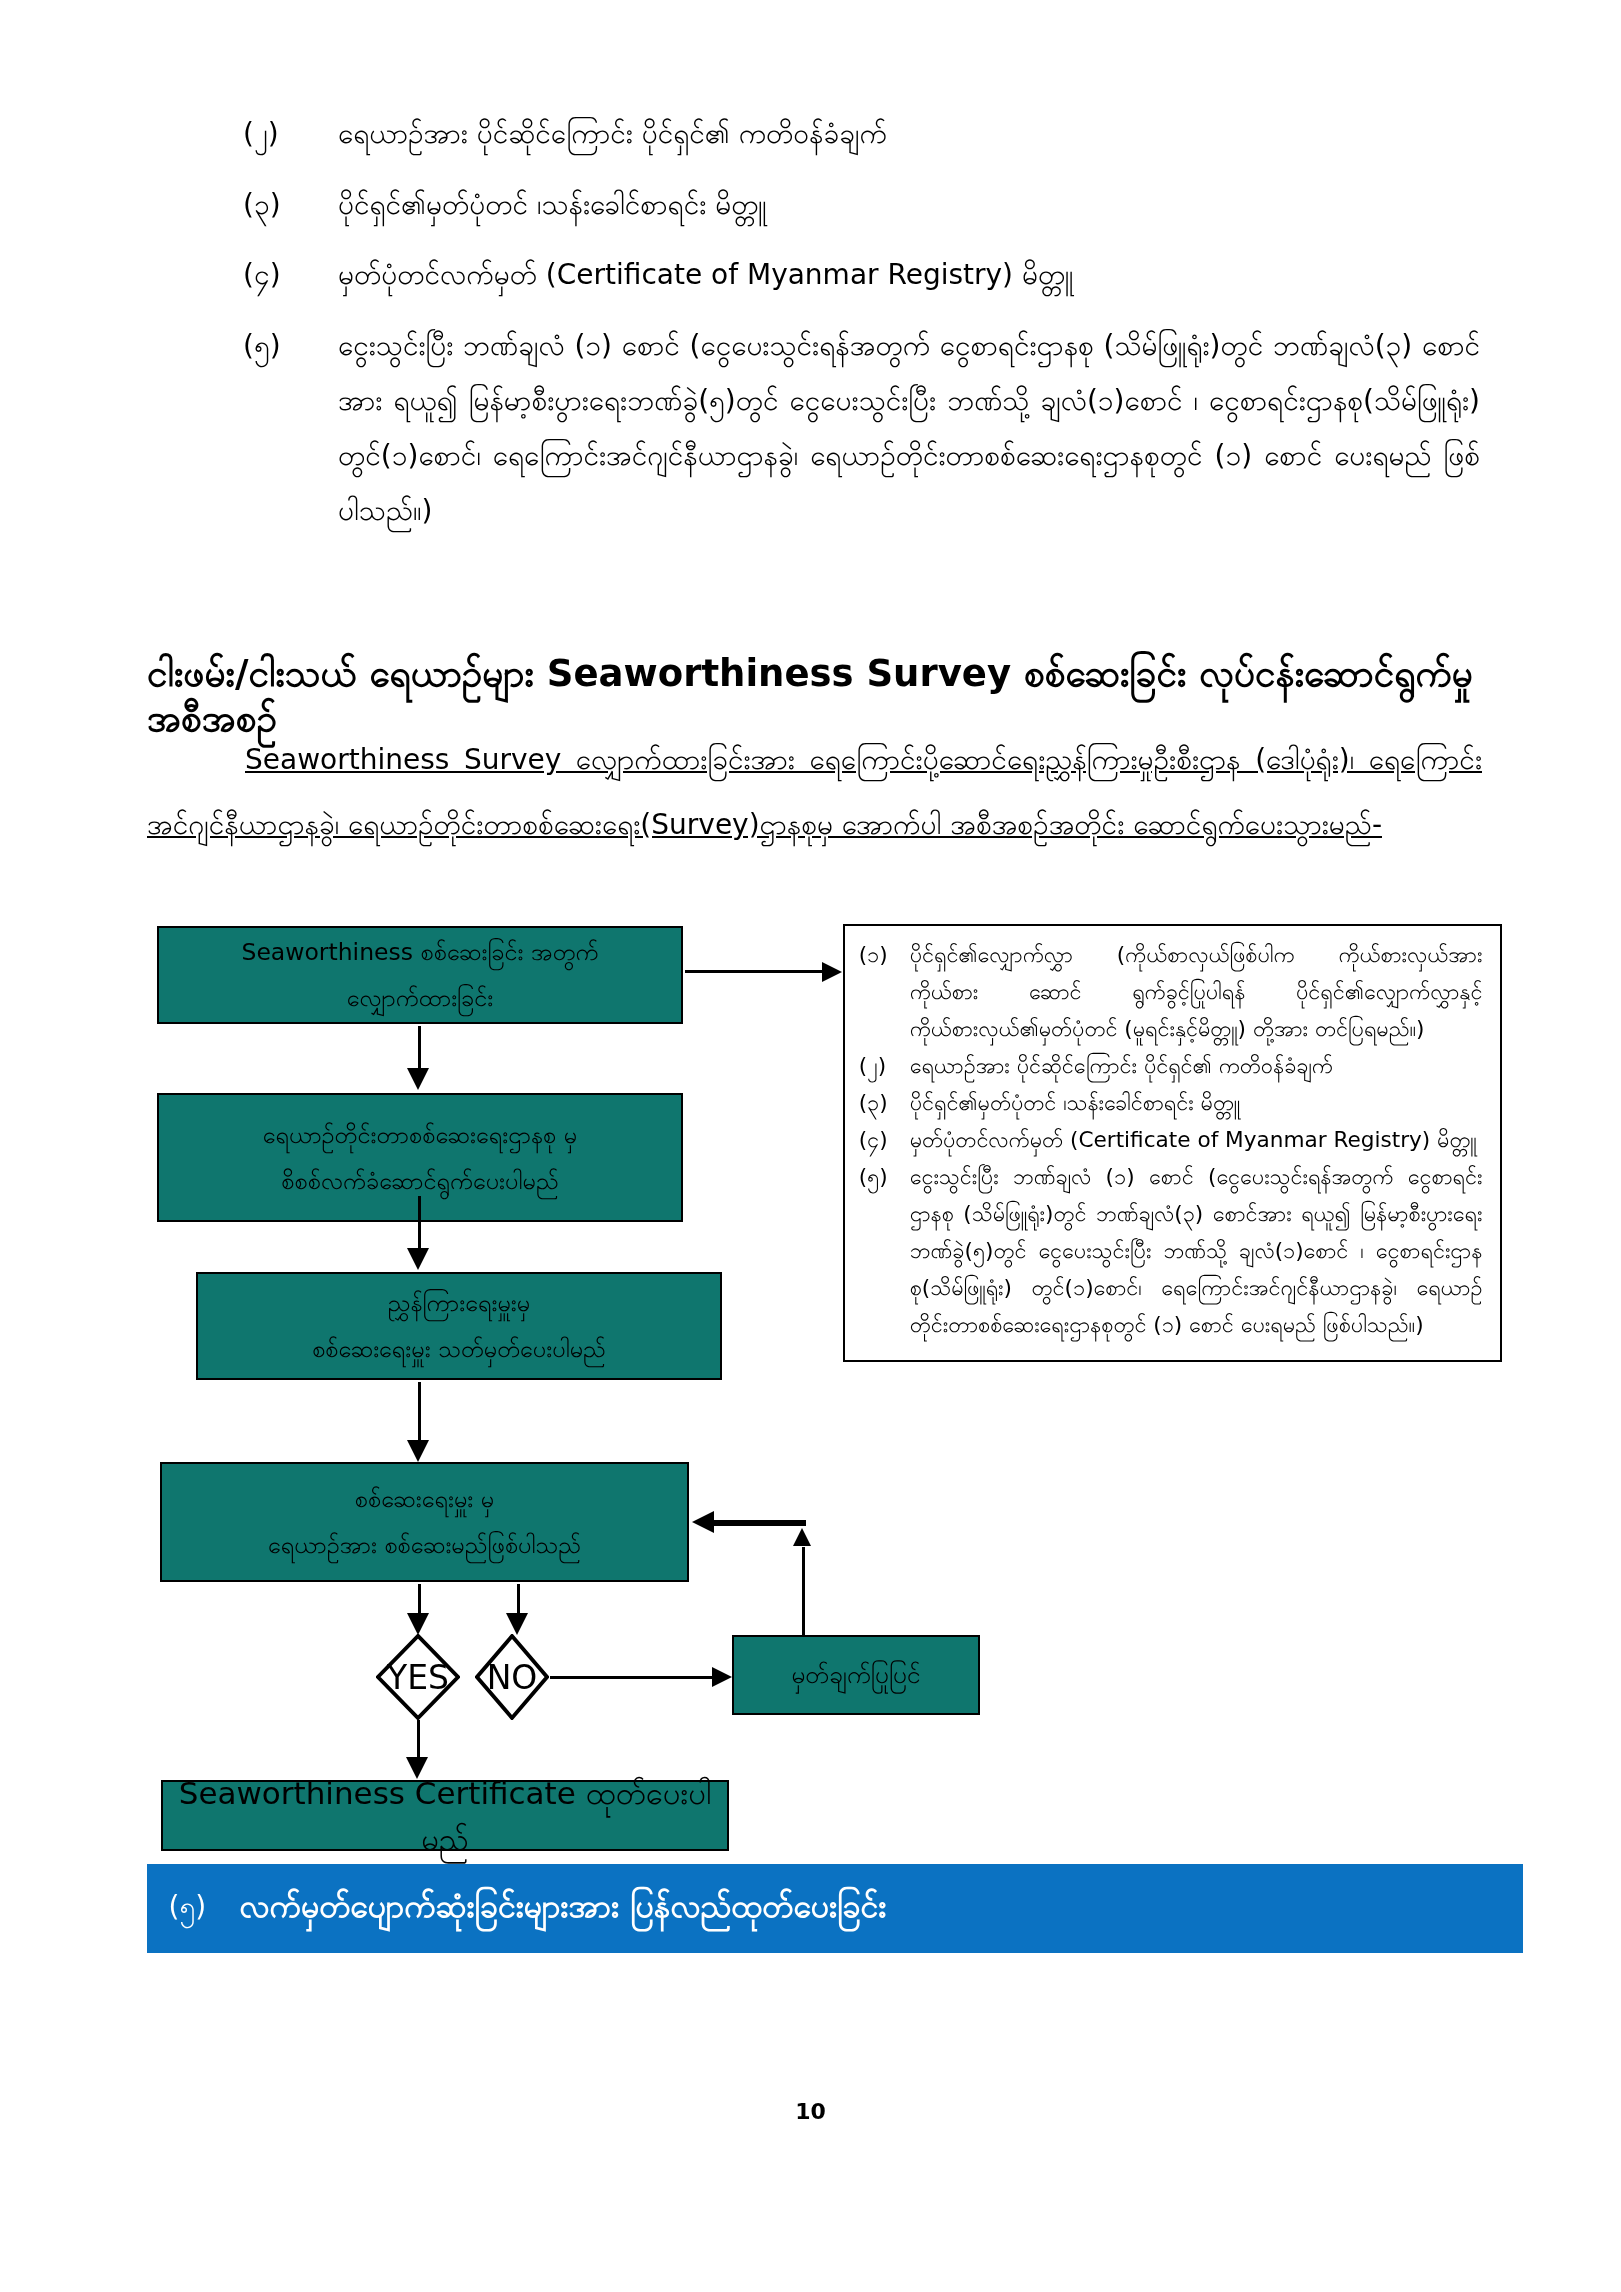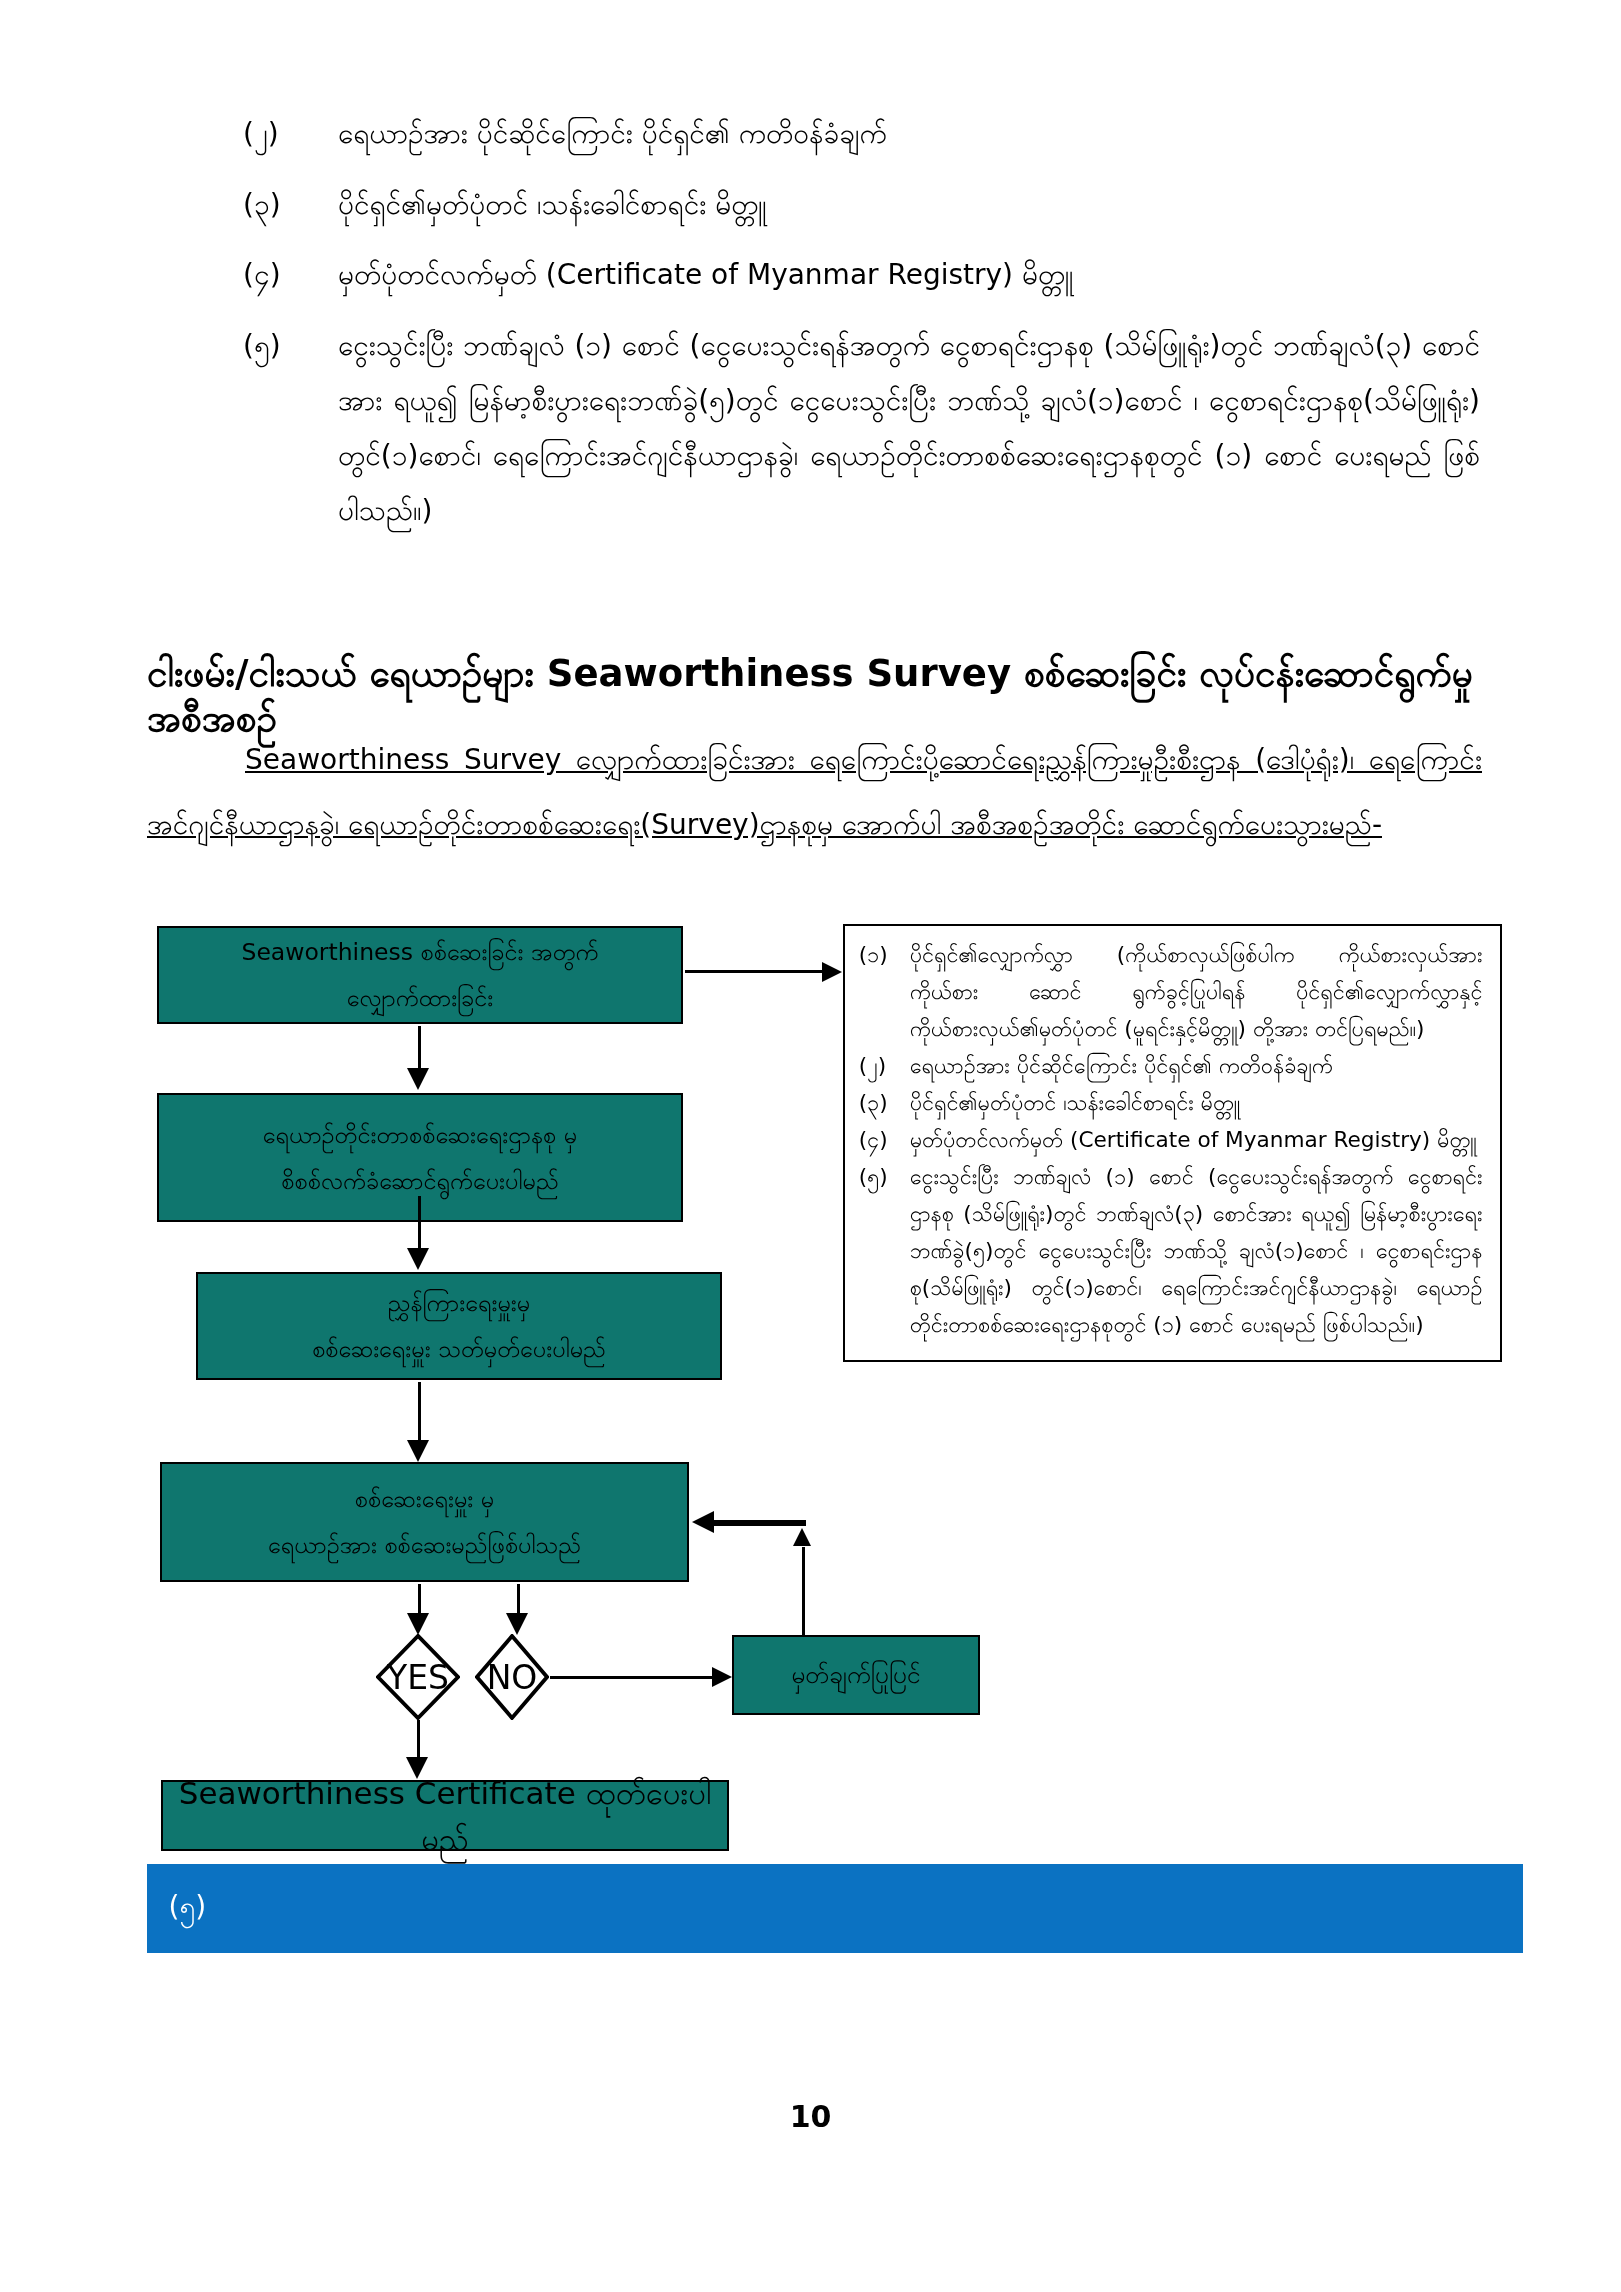--- a/index.html
+++ b/index.html
@@ -71,21 +71,21 @@
   
   .banner {
     left: 147px; top: 1864px; width: 1376px; height: 89px;
     display: flex; align-items: center; color: #ffffff;
   }
   .banner .bn-num { font-size: 28px; margin-left: 21.6px; flex: 0 0 71px; }
   .banner .bn-txt { font-size: 32px; font-weight: bold; }
 
   .page-num {
     left: 0; top: 2099px; width: 100%; text-align: center;
-    font-size: 30px; font-weight: bold;
+    font-size: 22px; font-weight: bold;
   }
 </style>
 </head>
 <body>
 
 <div class="abs toplist">
   <div class="row">
     <div class="num">(၂)</div>
     <div class="txt">ရေယာဉ်အား ပိုင်ဆိုင်ကြောင်း ပိုင်ရှင်၏ ကတိဝန်ခံချက်</div>
   </div>
@@ -185,16 +185,17 @@
   <div class="arr-left" style="left:692px; top:1511px;"></div>
 
   <div class="vline" style="left:417px; top:1720px; height:39px;"></div>
   <div class="arr-down" style="left:406px; top:1757px;"></div>
 
   <div class="fc-box" style="left:161px; top:1780px; width:568px; height:71px; font-size:31px;">Seaworthiness Certificate ထုတ်ပေးပါမည်</div>
 </div>
 
 <div class="abs banner" style="background: rgb(11, 114, 194);">
   <span class="bn-num">(၅)</span>
+  <span class="bn-txt">လက်မှတ်ပျောက်ဆုံးခြင်းများအား ပြန်လည်ထုတ်ပေးခြင်း</span>
 </div>
 
 <div class="abs page-num">10</div>
 
 
 </body></html>

